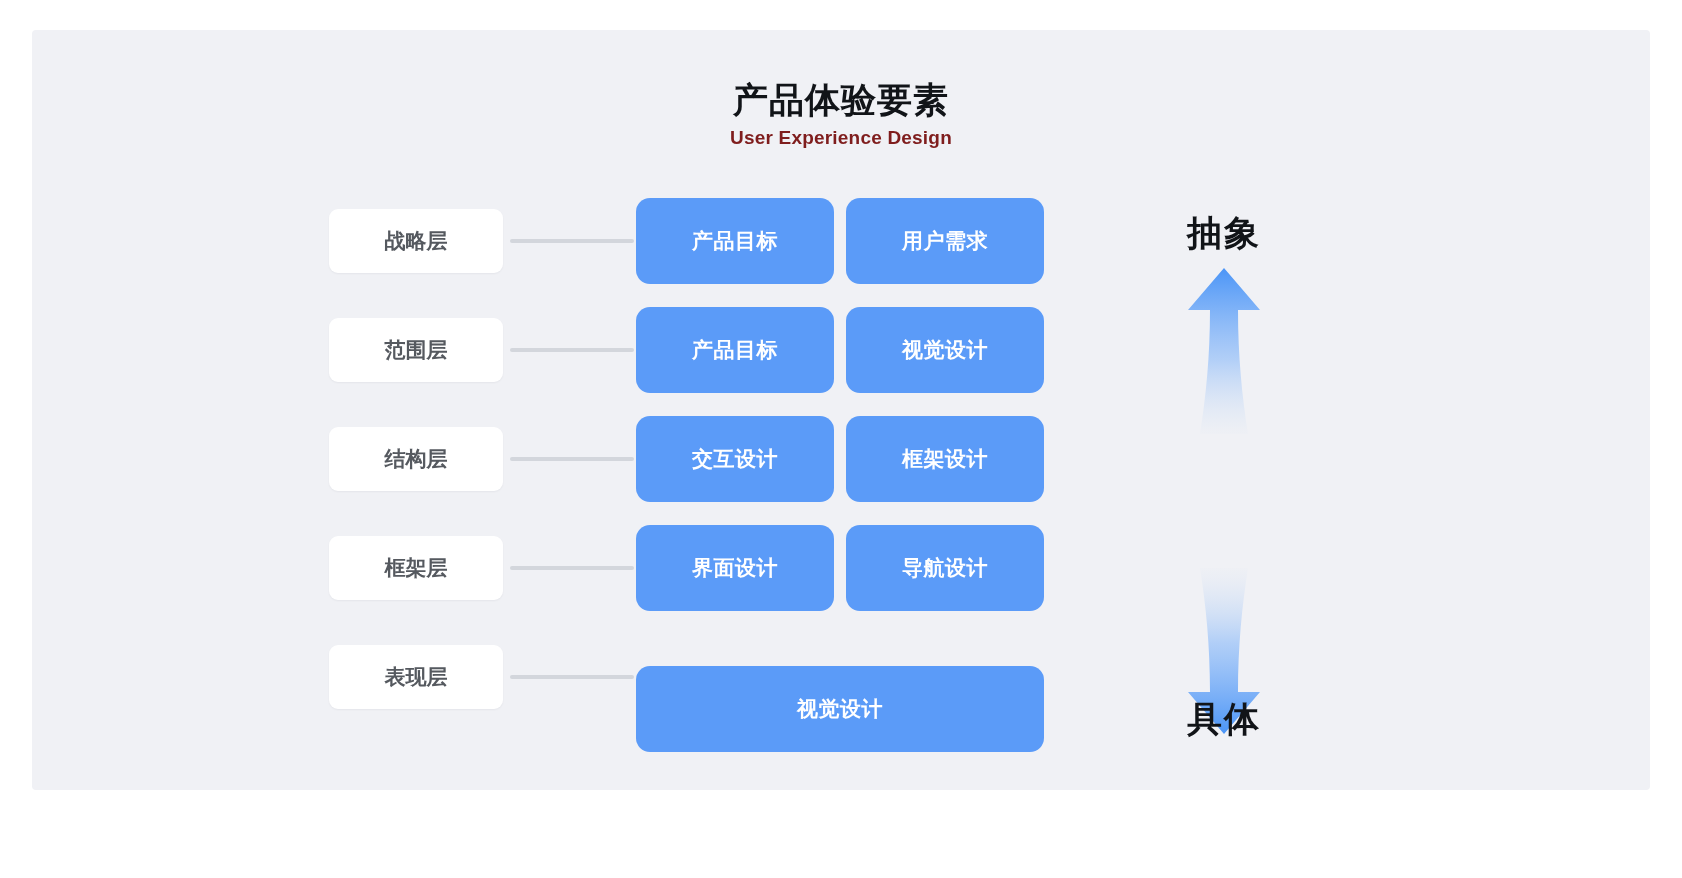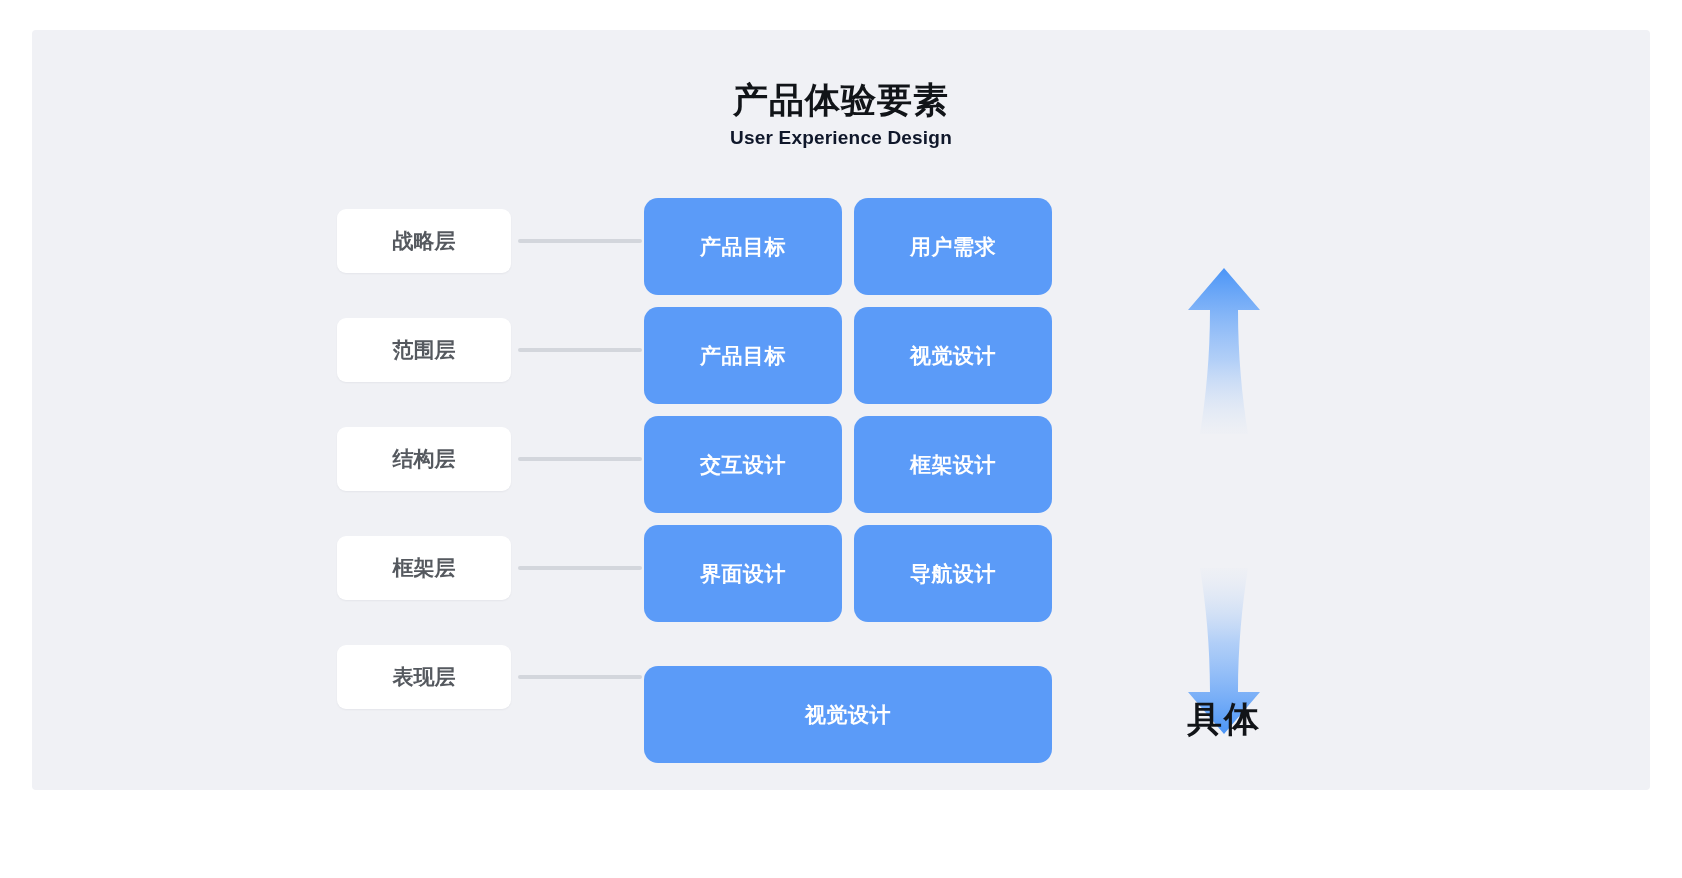--- a/index.html
+++ b/index.html
@@ -35,38 +35,38 @@
   #title {
     font-size: 35px;
     font-weight: bold;
     color: #111418;
     letter-spacing: 1px;
     line-height: 44px;
   }
   #subtitle {
     font-size: 19px;
     font-weight: bold;
-    color: #0f172a;
+    color: #7f1d1d;
     line-height: 26px;
     margin-top: 3px;
     letter-spacing: 0.2px;
   }
 
   
   #diagram {
     position: absolute;
     left: 0;
     top: 168px;
     width: 1618px;
     height: 560px;
   }
 
   .row {
     position: absolute;
-    left: 8px;
+    left: 0;
     width: 1618px;
     height: 86px;
   }
 
   
   .layer-label {
     position: absolute;
     left: 297px;
     top: 0;
     width: 174px;
@@ -98,21 +98,21 @@
   .boxes {
     position: absolute;
     left: 604px;
     top: 0;
     width: 414px;
     height: 86px;
   }
   .box {
     position: absolute;
     top: 0;
-    height: 97px;
+    height: 86px;
     background: #5b9bf8;
     border-radius: 14px;
     display: flex;
     align-items: center;
     justify-content: center;
     color: #ffffff;
     font-size: 21px;
     font-weight: bold;
     letter-spacing: 0.5px;
   }
@@ -202,20 +202,21 @@
       <div class="layer-label">表现层</div>
       <div class="connector"></div>
       <div class="boxes">
         <div class="box full">视觉设计</div>
       </div>
     </div>
 
   </div>
 
   <div id="axis">
+    <div class="axis-word" id="axis-word-top">抽象</div>
 
     <div class="axis-arrow" id="arrow-up">
       <svg width="80" height="170" viewBox="0 0 80 170">
         <defs>
           <linearGradient id="gradUp" x1="0" y1="0" x2="0" y2="1">
             <stop offset="0%" stop-color="#4b95f7" stop-opacity="1"></stop>
             <stop offset="55%" stop-color="#9cc3f8" stop-opacity="0.75"></stop>
             <stop offset="100%" stop-color="#e9edf4" stop-opacity="0.25"></stop>
           </linearGradient>
         </defs>

